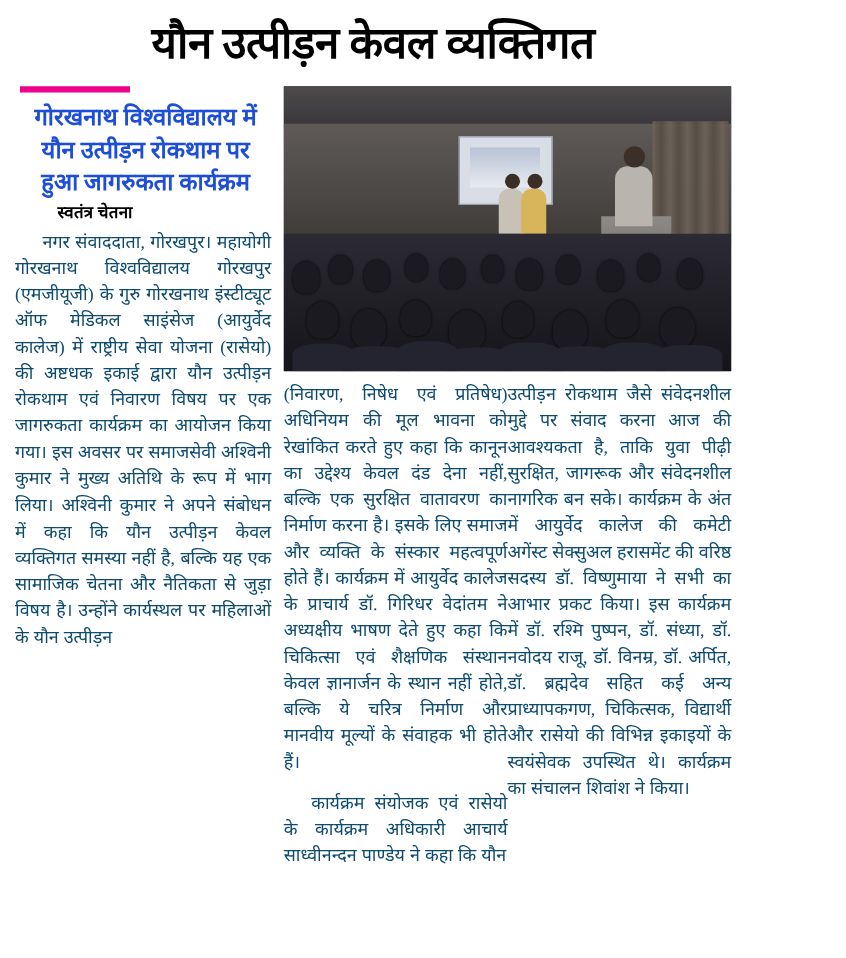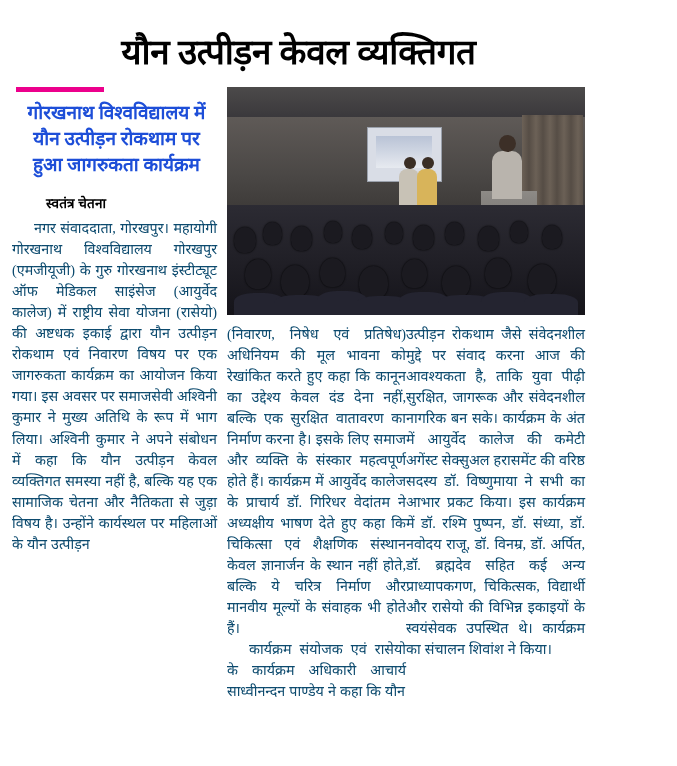--- a/index.html
+++ b/index.html
@@ -12,21 +12,21 @@
     width: 677px;
     height: 766px;
     font-family: "Liberation Sans", sans-serif;
     color: #111;
     overflow: hidden;
     position: relative;
   }
   .page {
     width: 597px;
     height: 766px;
-    padding: 28px 12px 0 12px;
+    padding: 10px 12px 0 12px;
     position: relative;
   }
   
   .headline {
     text-align: center;
     font-family: "Liberation Serif", serif;
     font-weight: bold;
     font-size: 35px;
     line-height: 1.22;
     letter-spacing: -0.3px;
@@ -66,21 +66,21 @@
     text-align: center;
     color: #1d4ed8;
     padding: 0 2px 0 6px;
   }
 
   .byline {
     font-family: "Liberation Serif", serif;
     font-size: 13.5px;
     font-weight: bold;
     color: #000;
-    margin: 16px 0 6px 34px;
+    margin: 0 0 6px 34px;
     letter-spacing: 0.2px;
   }
 
   .para {
     font-family: "Liberation Serif", serif;
     font-size: 14.3px;
     line-height: 1.47;
     text-align: justify;
     text-justify: inter-word;
     color: #0c4a6e;
@@ -235,21 +235,21 @@
           <div class="shoulder" style="left:48%; bottom:0; width:50px; height:23px;"></div>
           <div class="shoulder" style="left:59%; bottom:0; width:54px; height:20px;"></div>
           <div class="shoulder" style="left:71%; bottom:0; width:52px; height:23px;"></div>
           <div class="shoulder" style="left:83%; bottom:0; width:54px; height:21px;"></div>
         </div>
       </div>
 
       <div class="below-photo">
         <div class="sub-col">
           <p class="para">(निवारण, निषेध एवं प्रतिषेध) अधिनियम की मूल भावना को रेखांकित करते हुए कहा कि कानून का उद्देश्य केवल दंड देना नहीं, बल्कि एक सुरक्षित वातावरण का निर्माण करना है। इसके लिए समाज और व्यक्ति के संस्कार महत्वपूर्ण होते हैं। कार्यक्रम में आयुर्वेद कालेज के प्राचार्य डॉ. गिरिधर वेदांतम ने अध्यक्षीय भाषण देते हुए कहा कि चिकित्सा एवं शैक्षणिक संस्थान केवल ज्ञानार्जन के स्थान नहीं होते, बल्कि ये चरित्र निर्माण और मानवीय मूल्यों के संवाहक भी होते हैं।</p>
-          <p class="para indent" style="">कार्यक्रम संयोजक एवं रासेयो के कार्यक्रम अधिकारी आचार्य साध्वीनन्दन पाण्डेय ने कहा कि यौन</p>
+          <p class="para indent" style="margin-top:12px;">कार्यक्रम संयोजक एवं रासेयो के कार्यक्रम अधिकारी आचार्य साध्वीनन्दन पाण्डेय ने कहा कि यौन</p>
         </div>
         <div class="sub-col">
           <p class="para">उत्पीड़न रोकथाम जैसे संवेदनशील मुद्दे पर संवाद करना आज की आवश्यकता है, ताकि युवा पीढ़ी सुरक्षित, जागरूक और संवेदनशील नागरिक बन सके। कार्यक्रम के अंत में आयुर्वेद कालेज की कमेटी अगेंस्ट सेक्सुअल हरासमेंट की वरिष्ठ सदस्य डॉ. विष्णुमाया ने सभी का आभार प्रकट किया। इस कार्यक्रम में डॉ. रश्मि पुष्पन, डॉ. संध्या, डॉ. नवोदय राजू, डॉ. विनम्र, डॉ. अर्पित, डॉ. ब्रह्मदेव सहित कई अन्य प्राध्यापकगण, चिकित्सक, विद्यार्थी और रासेयो की विभिन्न इकाइयों के स्वयंसेवक उपस्थित थे। कार्यक्रम का संचालन शिवांश ने किया।</p>
         </div>
       </div>
 
     </div>
   </div>
 </div>
 

